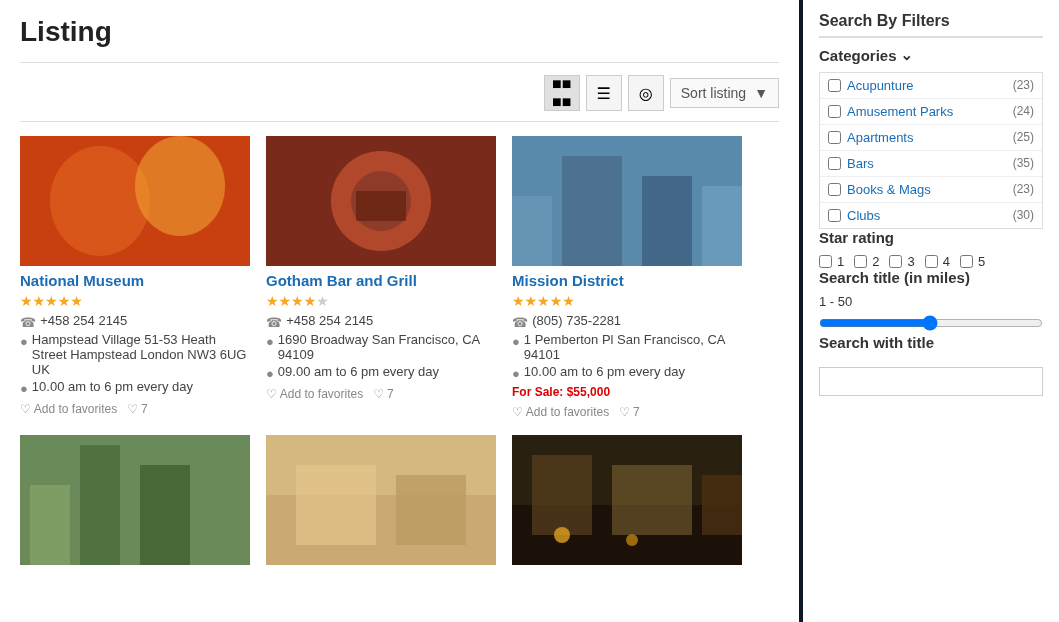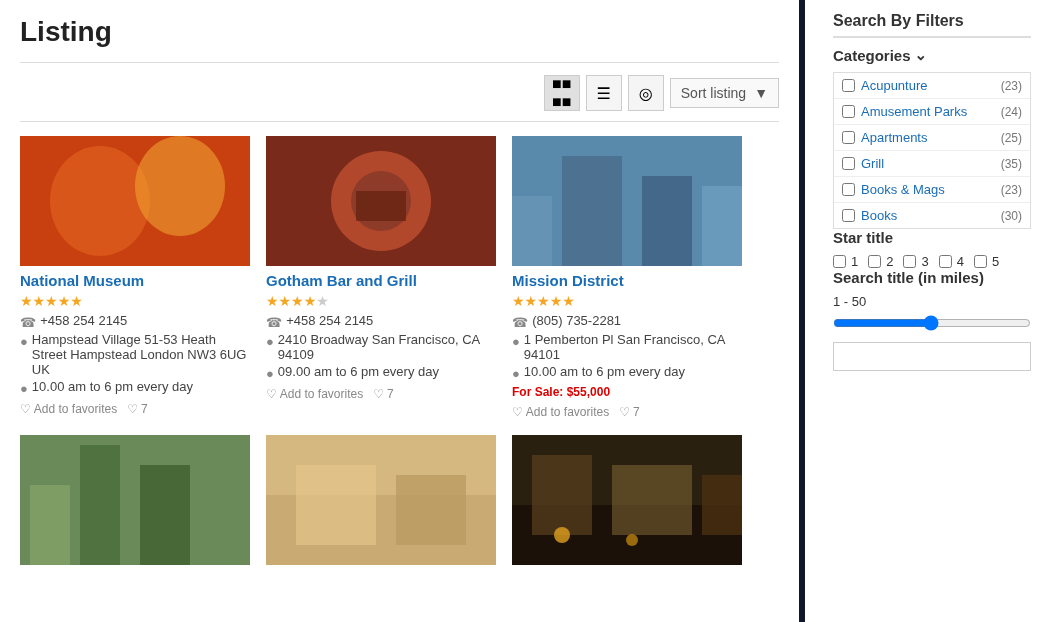--- a/index.html
+++ b/index.html
@@ -1,19 +1,19 @@
 <!DOCTYPE html>
 <html><head>
   <meta charset="utf-8">
   <style>
     * { box-sizing: border-box; margin: 0; padding: 0; }
     body { font-family: Arial, sans-serif; font-size: 14px; color: #333; background: #fff; }
     .page { display: flex; width: 1059px; min-height: 622px; }
     .main { flex: 1; padding: 16px 20px; }
-    .sidebar { width: 260px; padding: 12px 28px; border-left: 6px solid #0f172a; }
+    .sidebar { width: 260px; padding: 12px 16px; border-left: 4px solid #0f172a; }
 
     h1.page-title { font-size: 28px; font-weight: bold; color: #222; margin-bottom: 14px; }
 
     .toolbar { display: flex; align-items: center; gap: 6px; margin-bottom: 14px; padding-bottom: 10px; border-bottom: 1px solid #ddd; }
     .toolbar-spacer { flex: 1; }
     .view-btn { width: 36px; height: 36px; border: 1px solid #ccc; background: #f5f5f5; cursor: pointer; display: flex; align-items: center; justify-content: center; font-size: 16px; }
     .view-btn.active { background: #e0e0e0; }
     .sort-select { display: flex; align-items: center; border: 1px solid #ccc; padding: 6px 10px; background: #f9f9f9; cursor: pointer; gap: 8px; font-size: 14px; color: #555; }
 
     .listing-grid { display: flex; gap: 16px; flex-wrap: wrap; }
@@ -28,21 +28,21 @@
     .card-footer { display: flex; align-items: center; gap: 10px; margin-top: 6px; font-size: 12px; color: #888; }
     .card-footer a { color: #888; text-decoration: none; display: flex; align-items: center; gap: 3px; }
     .for-sale { color: #d00; font-size: 12px; font-weight: bold; margin: 4px 0; }
 
     
     .sidebar-title { font-size: 16px; font-weight: bold; color: #333; margin-bottom: 8px; padding-bottom: 6px; border-bottom: 2px solid #ddd; }
     .sidebar-section { }
     .sidebar-section-title { font-size: 15px; font-weight: bold; color: #333; margin-bottom: 8px; display: flex; align-items: center; gap: 4px; cursor: pointer; }
     .categories-list { border: 1px solid #ddd; overflow: hidden; position: relative; }
     .categories-scroll { max-height: 180px; overflow-y: scroll; }
-    .category-item { display: flex; align-items: center; padding: 5px 8px; font-size: 13px; color: #1a6db5; border-bottom: 1px solid #eee; }
+    .category-item { display: flex; padding: 5px 8px; font-size: 13px; color: #1a6db5; border-bottom: 1px solid #eee; }
     .category-item:last-child { border-bottom: none; }
     .category-item input[type=checkbox] { margin-right: 6px; }
     .category-count { margin-left: auto; color: #777; font-size: 12px; }
 
     .star-rating-row { display: flex; gap: 10px; flex-wrap: wrap; margin-top: 6px; font-size: 13px; }
     .star-rating-item { display: flex; align-items: center; gap: 3px; }
     .star-rating-item input { margin-right: 2px; }
 
     .range-label { font-size: 13px; margin-bottom: 6px; }
     .range-input { width: 100%; }
@@ -128,21 +128,21 @@
           </svg>
         </div>
         <div class="card-title">Gotham Bar and Grill</div>
         <div class="stars">★★★★<span class="star-empty">★</span></div>
         <div class="card-info">
           <span class="icon">☎</span>
           <span>+458 254 2145</span>
         </div>
         <div class="card-info">
           <span class="icon">●</span>
-          <span>2410 Broadway San Francisco, CA 94109</span>
+          <span>1690 Broadway San Francisco, CA 94109</span>
         </div>
         <div class="card-info">
           <span class="icon">●</span>
           <span>09.00 am to 6 pm every day</span>
         </div>
         <div class="card-footer">
           <a href="#">
             <span>♡</span>
             <span>Add to favorites</span>
           </a>
@@ -249,40 +249,40 @@
             <span>Amusement Parks</span>
             <span class="category-count">(24)</span>
           </div>
           <div class="category-item">
             <input type="checkbox" style="">
             <span>Apartments</span>
             <span class="category-count">(25)</span>
           </div>
           <div class="category-item">
             <input type="checkbox" style="">
-            <span>Grill</span>
+            <span>Bars</span>
             <span class="category-count">(35)</span>
           </div>
           <div class="category-item">
             <input type="checkbox" style="">
             <span>Books &amp; Mags</span>
             <span class="category-count">(23)</span>
           </div>
           <div class="category-item">
             <input type="checkbox" style="">
-            <span>Books</span>
+            <span>Clubs</span>
             <span class="category-count">(30)</span>
           </div>
         </div>
       </div>
     </div>
 
     <div class="sidebar-section">
       <div class="sidebar-section-title">
-        <span>Star title</span>
+        <span>Star rating</span>
       </div>
       <div class="star-rating-row">
         <label class="star-rating-item">
           <input type="checkbox" style=""> 1
         </label>
         <label class="star-rating-item">
           <input type="checkbox" style=""> 2
         </label>
         <label class="star-rating-item">
           <input type="checkbox" style=""> 3
@@ -298,16 +298,19 @@
 
     <div class="sidebar-section">
       <div class="sidebar-section-title">
         <span>Search title (in miles)</span>
       </div>
       <div class="range-label">1 - 50</div>
       <input type="range" class="range-input" min="1" max="100" value="50" style="">
     </div>
 
     <div class="sidebar-section">
+      <div class="sidebar-section-title">
+        <span>Search with title</span>
+      </div>
       <input type="text" class="search-title-input" placeholder="" style="">
     </div>
   </div>
 </div>
 
 </body></html>

